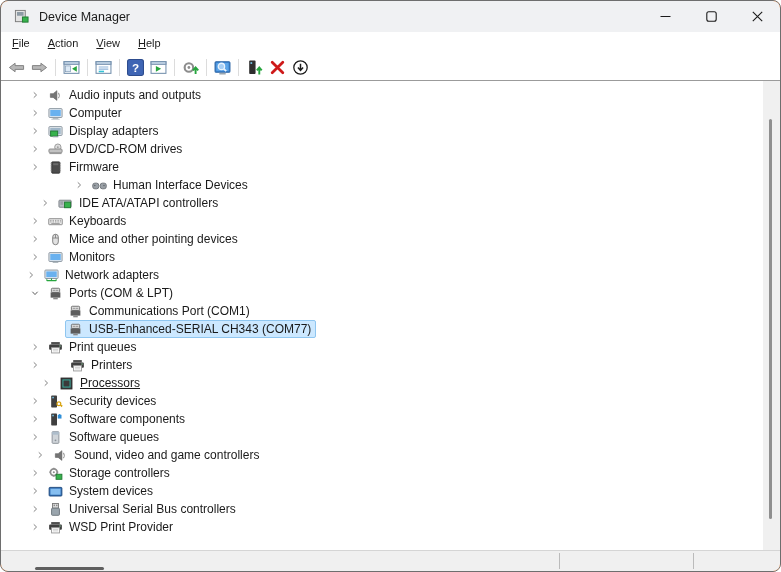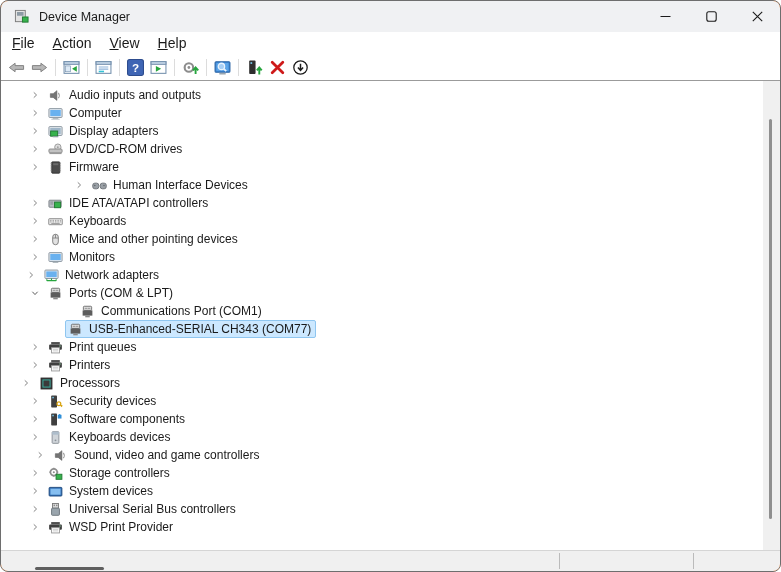--- a/index.html
+++ b/index.html
@@ -17,21 +17,21 @@
   .title-icon svg { width: 100%; height: 100%; display: block; }
   .title-text { font-size: 12.5px; color: #1b1b1b; }
   .caption { margin-left: auto; display: flex; height: 100%; }
   .cap-btn { width: 46px; height: 100%; display: flex; align-items: center;
              justify-content: center; background: transparent; border: none; cursor: default; }
   .cap-btn .glyph { width: 11px; height: 11px; display: block; }
   .cap-btn .glyph svg { width: 100%; height: 100%; display: block; }
   
   .menubar { height: 22px; background: #fff; display: flex; align-items: center;
              padding-left: 2px; flex: 0 0 auto; }
-  .menu-item { font-size: 14px; padding: 2px 9px; color: #1b1b1b; }
+  .menu-item { font-size: 11px; padding: 2px 9px; color: #1b1b1b; }
   
   .toolbar { height: 27px; background: #fff; border-bottom: 1px solid #9b9b9b;
              display: flex; align-items: center; padding-left: 4px; flex: 0 0 auto; }
   .tb-btn { width: 23px; height: 23px; display: flex; align-items: center;
             justify-content: center; background: none; border: none; }
   .tb-icon { width: 17px; height: 17px; display: block; }
   .tb-icon svg { width: 100%; height: 100%; display: block; }
   .tb-sep { width: 1px; height: 17px; background: #dcdcdc; margin: 0 4px; flex: 0 0 auto; }
   
   .main { position: relative; flex: 1 1 auto; background: #fff; overflow: hidden; }
@@ -310,21 +310,21 @@
               <svg viewBox="0 0 16 16">
                 <rect x="0.8" y="5.5" width="6.4" height="6" rx="2.2" fill="#9aa0a6" stroke="#6d7277"></rect>
                 <rect x="8.8" y="5.5" width="6.4" height="6" rx="2.2" fill="#9aa0a6" stroke="#6d7277"></rect>
                 <circle cx="3" cy="8" r="0.8" fill="#5c6166"></circle>
                 <circle cx="12.8" cy="8" r="0.8" fill="#5c6166"></circle>
               </svg>
             </span>
             <span>Human Interface Devices</span>
           </span>
         </div>
-        <div class="tree-row" style="padding-left: 26px;">
+        <div class="tree-row" style="padding-left: 36px;">
           <span class="chev">
             <svg viewBox="0 0 16 16">
               <path d="M6 3.8 L10.5 8 L6 12.2" fill="none" stroke="#727272" stroke-width="1.4"></path>
             </svg>
           </span>
           <span class="row-box">
             <span class="tree-icon">
               <svg viewBox="0 0 16 16">
                 <rect x="1" y="4.5" width="13" height="7.5" rx="0.8" fill="#b9bec3" stroke="#7d8287"></rect>
                 <rect x="7" y="6.5" width="6.5" height="6" fill="#37b24d" stroke="#217a33"></rect>
@@ -415,21 +415,21 @@
                 <circle cx="7.2" cy="4.6" r="0.55" fill="#6f6f6f"></circle>
                 <circle cx="8.8" cy="4.6" r="0.55" fill="#6f6f6f"></circle>
                 <circle cx="10.4" cy="4.6" r="0.55" fill="#6f6f6f"></circle>
                 <rect x="2.8" y="6.8" width="10.4" height="5.6" fill="#5d5d5d"></rect>
                 <rect x="5.6" y="12.4" width="4.8" height="1.8" fill="#8a8a8a"></rect>
               </svg>
             </span>
             <span>Ports (COM &amp; LPT)</span>
           </span>
         </div>
-        <div class="tree-row" style="padding-left: 64px; margin-left: 12px;">
+        <div class="tree-row" style="padding-left: 64px;">
           <span class="row-box">
             <span class="tree-icon">
               <svg viewBox="0 0 16 16">
                 <rect x="3.6" y="2.4" width="8.8" height="4.4" rx="1" fill="#dcdcdc" stroke="#6f6f6f"></rect>
                 <circle cx="5.6" cy="4.6" r="0.55" fill="#6f6f6f"></circle>
                 <circle cx="7.2" cy="4.6" r="0.55" fill="#6f6f6f"></circle>
                 <circle cx="8.8" cy="4.6" r="0.55" fill="#6f6f6f"></circle>
                 <circle cx="10.4" cy="4.6" r="0.55" fill="#6f6f6f"></circle>
                 <rect x="2.8" y="6.8" width="10.4" height="5.6" fill="#5d5d5d"></rect>
                 <rect x="5.6" y="12.4" width="4.8" height="1.8" fill="#8a8a8a"></rect>
@@ -466,40 +466,40 @@
                 <rect x="3.4" y="2.2" width="9.2" height="2.6" fill="#4f4f4f"></rect>
                 <rect x="1.2" y="4.8" width="13.6" height="5.6" rx="1" fill="#3f3f3f"></rect>
                 <circle cx="12.8" cy="6.4" r="0.7" fill="#8fd19e"></circle>
                 <rect x="3.8" y="8.2" width="8.4" height="5.6" fill="#ffffff" stroke="#9a9a9a"></rect>
                 <path d="M5.2 10 h5.6 M5.2 11.6 h5.6" stroke="#c0c0c0" stroke-width="0.8"></path>
               </svg>
             </span>
             <span>Print queues</span>
           </span>
         </div>
-        <div class="tree-row" style="padding-left: 26px;">
+        <div class="tree-row" style="padding-left: 26px; gap: 22px;">
           <span class="chev">
             <svg viewBox="0 0 16 16">
               <path d="M6 3.8 L10.5 8 L6 12.2" fill="none" stroke="#727272" stroke-width="1.4"></path>
             </svg>
           </span>
           <span class="row-box">
             <span class="tree-icon">
               <svg viewBox="0 0 16 16">
                 <rect x="3.4" y="2.2" width="9.2" height="2.6" fill="#4f4f4f"></rect>
                 <rect x="1.2" y="4.8" width="13.6" height="5.6" rx="1" fill="#3f3f3f"></rect>
                 <circle cx="12.8" cy="6.4" r="0.7" fill="#8fd19e"></circle>
                 <rect x="3.8" y="8.2" width="8.4" height="5.6" fill="#ffffff" stroke="#9a9a9a"></rect>
                 <path d="M5.2 10 h5.6 M5.2 11.6 h5.6" stroke="#c0c0c0" stroke-width="0.8"></path>
               </svg>
             </span>
             <span>Printers</span>
           </span>
         </div>
-        <div class="tree-row" style="padding-left: 17px;">
+        <div class="tree-row" style="padding-left: 37px; text-decoration: underline;">
           <span class="chev">
             <svg viewBox="0 0 16 16">
               <path d="M6 3.8 L10.5 8 L6 12.2" fill="none" stroke="#727272" stroke-width="1.4"></path>
             </svg>
           </span>
           <span class="row-box">
             <span class="tree-icon">
               <svg viewBox="0 0 16 16">
                 <rect x="2.2" y="2.2" width="11.6" height="11.6" fill="#3a3a3a" stroke="#242424"></rect>
                 <rect x="4.2" y="4.2" width="7.6" height="7.6" fill="none" stroke="#39b3a3" stroke-width="1"></rect>
@@ -551,21 +551,21 @@
             </svg>
           </span>
           <span class="row-box">
             <span class="tree-icon">
               <svg viewBox="0 0 16 16">
                 <rect x="4.4" y="1.8" width="7.2" height="12.4" rx="0.8" fill="#cfd4d9" stroke="#8a9097"></rect>
                 <rect x="4.4" y="1.8" width="7.2" height="3.2" fill="#aebdcb"></rect>
                 <circle cx="8" cy="11" r="1" fill="#8a9097"></circle>
               </svg>
             </span>
-            <span>Keyboards devices</span>
+            <span>Software queues</span>
           </span>
         </div>
         <div class="tree-row" style="padding-left: 31px;">
           <span class="chev">
             <svg viewBox="0 0 16 16">
               <path d="M6 3.8 L10.5 8 L6 12.2" fill="none" stroke="#727272" stroke-width="1.4"></path>
             </svg>
           </span>
           <span class="row-box">
             <span class="tree-icon">

